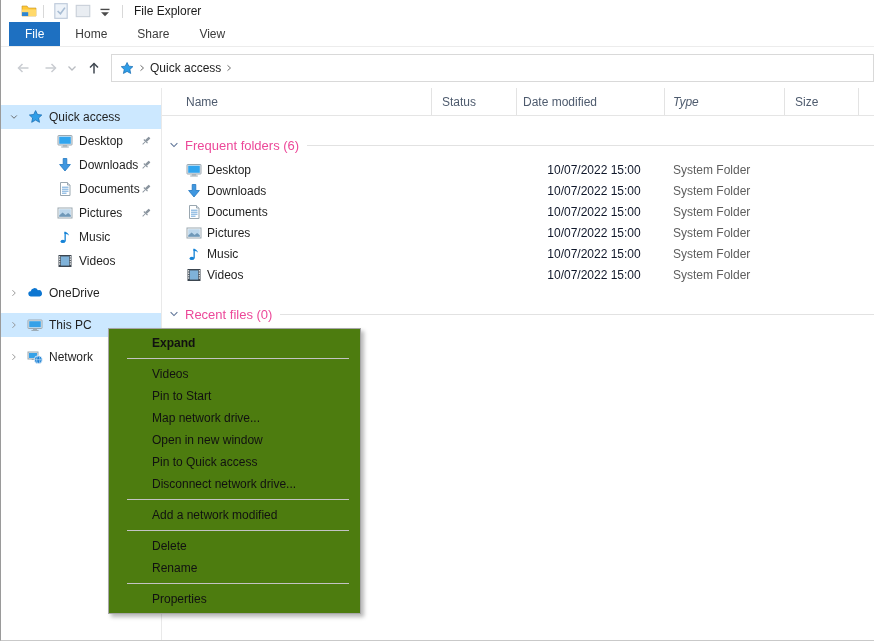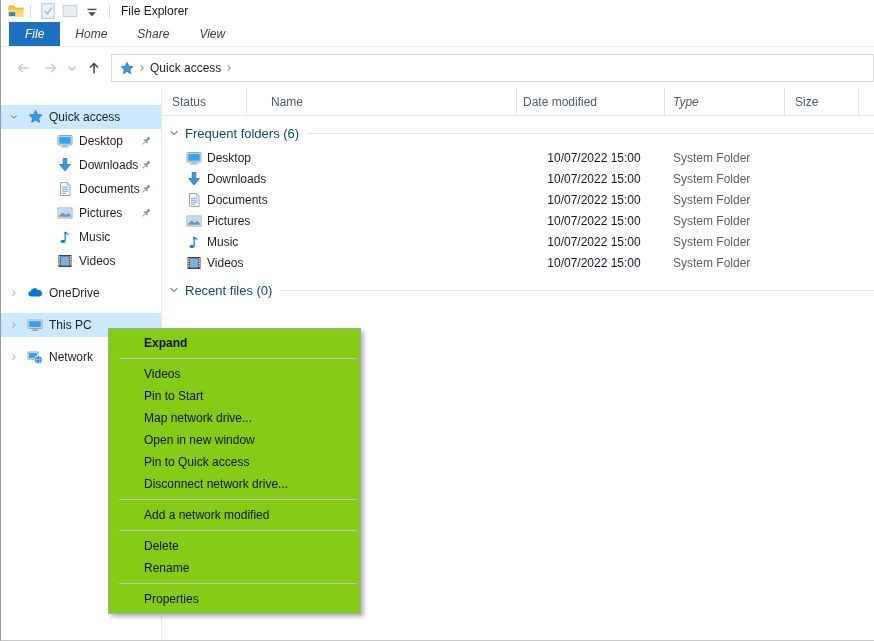--- a/index.html
+++ b/index.html
@@ -4,28 +4,28 @@
 <style>
   html,body{margin:0;padding:0;background:#fff;}
   .window{
     position:relative;width:874px;height:641px;overflow:hidden;
     background:#fff;color:#1f1f1f;
     font-family:"Liberation Sans",sans-serif;font-size:12px;
     border-left:1px solid #9a9a9a;border-bottom:1px solid #c9c9c9;
     box-sizing:border-box;
   }
   
-  .titlebar{height:22px;display:flex;align-items:center;padding-left:7px;}
+  .titlebar{height:22px;display:flex;align-items:center;padding-left:20px;}
   .titlebar .icn{width:16px;height:16px;display:inline-flex;}
   .qat-sep{width:1px;height:13px;background:#d8d8d8;margin:0 6px;}
   .qat-btn{width:18px;height:18px;display:flex;align-items:center;justify-content:center;margin:0 2px;}
   .title-text{margin-left:5px;color:#1a1a1a;}
   
   .tabrow{height:24px;display:flex;align-items:stretch;border-bottom:1px solid #ececec;}
-  .tab{padding:0 15px;display:flex;align-items:center;color:#3b3b3b;font-style:italic;}
+  .tab{padding:0 15px;display:flex;align-items:center;color:#3b3b3b;}
   .tab-file{background:#1e70c1;color:#fff;margin-left:8px;padding:0 16px;}
   
   .navbar{height:42px;position:relative;display:flex;align-items:center;padding-left:14px;}
   .nav-btn{display:inline-flex;align-items:center;justify-content:center;}
   .nav-back,.nav-fwd{width:16px;height:16px;}
   .nav-fwd{margin-left:12px;}
   .nav-hist{width:10px;height:16px;margin-left:8px;}
   .nav-up{width:16px;height:16px;margin-left:9px;}
   .addressbar{
     position:absolute;left:110px;right:0;top:7px;height:28px;
@@ -51,37 +51,37 @@
   .sgap{height:8px;}
   
   .cols-header{height:28px;display:flex;align-items:center;color:#4e5b6e;border-bottom:1px solid #e5e5e5;box-sizing:border-box;}
   .col{height:100%;display:flex;align-items:center;box-sizing:border-box;border-right:1px solid #e3e3e3;}
   .col-name{width:270px;padding-left:24px;}
   .col-status{width:85px;padding-left:10px;}
   .col-date{width:148px;padding-left:6px;}
   .col-type{width:120px;padding-left:8px;font-style:italic;}
   .col-size{width:74px;padding-left:10px;}
   
-  .group-hdr{display:flex;align-items:center;height:20px;margin-top:7px;color:#0c4a6e;font-size:13px;}
+  .group-hdr{display:flex;align-items:center;height:20px;margin-top:19px;color:#ec4899;font-size:13px;}
   .group-hdr .gchev{width:12px;height:12px;margin-left:6px;display:inline-flex;color:#5d7396;}
   .group-hdr .glabel{margin-left:5px;white-space:nowrap;}
   .group-hdr .rule{flex:1;height:1px;background:#e2e2e2;margin-left:8px;}
   .rows{margin-top:4px;}
   .frow{display:flex;height:21px;align-items:center;cursor:default;}
   .fcell{box-sizing:border-box;white-space:nowrap;overflow:hidden;}
   .fc-name{width:270px;display:flex;align-items:center;padding-left:24px;}
   .fc-name .ficon{width:16px;height:16px;flex:none;display:inline-flex;}
   .fc-name .flabel{margin-left:5px;}
   .fc-status{width:85px;}
   .fc-date{width:148px;padding-left:6px;color:#0f172a;text-align:center;}
   .fc-type{width:120px;padding-left:8px;color:#5e5e5e;}
   
   .context-menu{
     position:absolute;left:107px;top:328px;width:253px;box-sizing:border-box;
-    background:#84cc16;border:1px solid #a6a6a6;padding:3px 0;
+    background:#4d7c0f;border:1px solid #a6a6a6;padding:3px 8px;
     box-shadow:3px 3px 4px rgba(0,0,0,0.28);z-index:10;
   }
   .menu-item{height:22px;line-height:22px;padding-left:35px;color:#111;cursor:default;}
   .menu-item.bold{font-weight:bold;}
   .menu-sep{height:1px;background:#c3c3c3;margin:4px 3px 4px 10px;}
   svg{display:block;width:100%;height:100%;}
 </style>
 </head>
 <body>
 
@@ -344,22 +344,22 @@
                 <line x1="7.6" y1="10.7" x2="15" y2="10.7"></line>
               </g>
             </svg>
           </span>
         <span class="slabel">Network</span>
       </div>
     </div>
 
     <div class="main">
       <div class="cols-header">
+        <div class="col col-name">Name</div>
         <div class="col col-status">Status</div>
-        <div class="col col-name">Name</div>
         <div class="col col-date">Date modified</div>
         <div class="col col-type">Type</div>
         <div class="col col-size">Size</div>
       </div>
 
       <div class="group-hdr">
         <span class="gchev">
             <svg viewBox="0 0 16 16" fill="none" stroke="currentColor" stroke-width="1.4">
               <path d="M3.5 5.5L8 10l4.5-4.5"></path>
             </svg>

